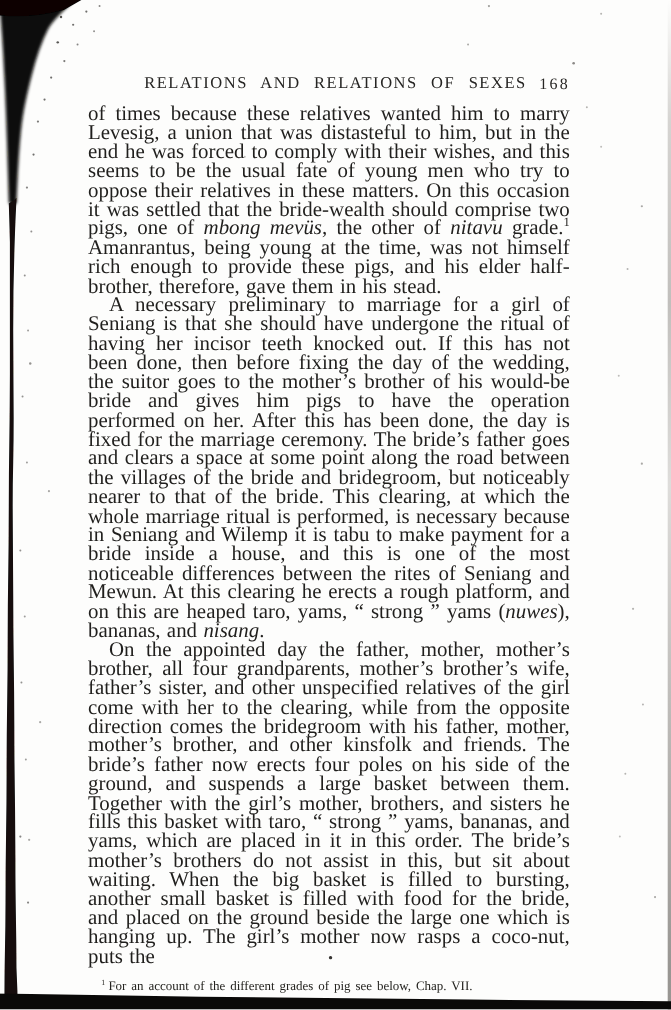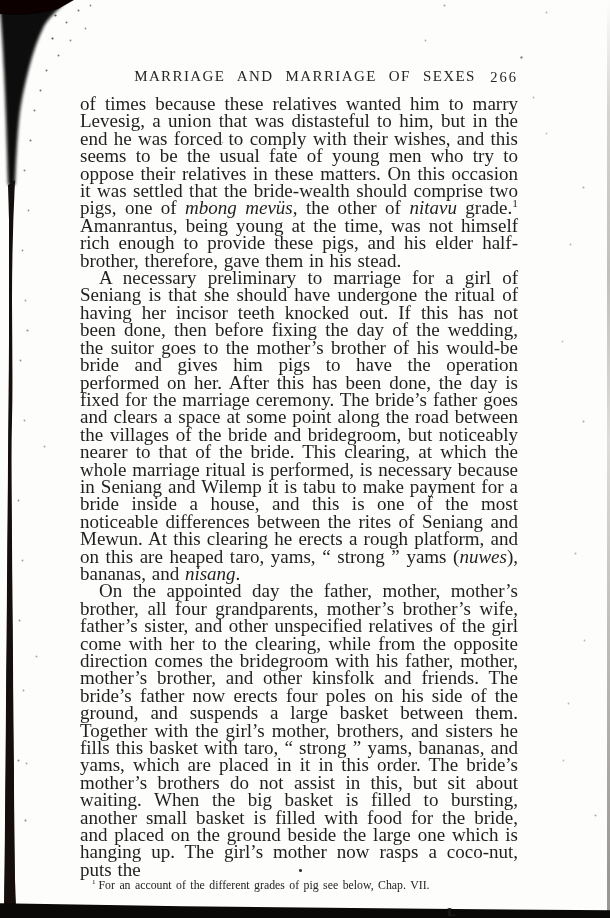--- a/index.html
+++ b/index.html
@@ -62,21 +62,21 @@
   .rh-title { display:inline-block; transform:translateX(6px); }
   .rh-folio { position:absolute; right:0; top:1px; letter-spacing:2px; font-size:14.5px; }
   .body-text p {
     margin:0; text-align:justify;
     font-size:19px; line-height:17.4px;
     hyphens:none; word-spacing:1px;
   }
   .body-text p.indent { text-indent:19px; }
   sup { font-size:0.6em; line-height:0; vertical-align:super; }
   .footnote {
-    font-size:11.8px; line-height:14px;
+    margin-top:11px; font-size:11.8px; line-height:14px;
     text-indent:12px; color:#24231f; word-spacing:1.5px;
   }
   .footnote sup { margin-right:3px; }
   .signature-row { margin-top:10px; text-align:right; padding-right:62px; }
   .signature { font-size:12.5px; font-weight:bold; letter-spacing:.5px; }
 </style>
 </head>
 <body>
 
 <div class="scan-page">
@@ -96,22 +96,22 @@
   </svg>
 
   <div class="specks-binding"></div>
   <div class="specks-page"></div>
   <div class="right-edge"></div>
   <div class="bottom-edge"></div>
 
   <div class="content">
 
     <div class="running-header">
-      <span class="rh-title">MARRIAGE AND MARRIAGE OF SEXES</span>
-      <span class="rh-folio">266</span>
+      <span class="rh-title">RELATIONS AND RELATIONS OF SEXES</span>
+      <span class="rh-folio">168</span>
     </div>
 
     <div class="body-text">
       <p class="para"><span>of times because these relatives wanted him to marry Levesig, a union that was distasteful to him, but in the end he was forced to comply with their wishes, and this seems to be the usual fate of young men who try to oppose their relatives in these matters. On this occasion it was settled that the bride-wealth should comprise two pigs, one of </span><i>mbong mevüs</i><span>, the other of </span><i>nitavu</i><span> grade.</span><sup>1</sup><span> Amanrantus, being young at the time, was not himself rich enough to provide these pigs, and his elder half-brother, therefore, gave them in his stead.</span></p>
       <p class="para indent"><span>A necessary preliminary to marriage for a girl of Seniang is that she should have undergone the ritual of having her incisor teeth knocked out. If this has not been done, then before fixing the day of the wedding, the suitor goes to the mother’s brother of his would-be bride and gives him pigs to have the operation performed on her. After this has been done, the day is fixed for the marriage ceremony. The bride’s father goes and clears a space at some point along the road between the villages of the bride and bridegroom, but noticeably nearer to that of the bride. This clearing, at which the whole marriage ritual is performed, is necessary because in Seniang and Wilemp it is tabu to make payment for a bride inside a house, and this is one of the most noticeable differences between the rites of Seniang and Mewun. At this clearing he erects a rough platform, and on this are heaped taro, yams, “ strong ” yams (</span><i>nuwes</i><span>), bananas, and </span><i>nisang</i><span>.</span></p>
       <p class="para indent"><span>On the appointed day the father, mother, mother’s brother, all four grandparents, mother’s brother’s wife, father’s sister, and other unspecified relatives of the girl come with her to the clearing, while from the opposite direction comes the bridegroom with his father, mother, mother’s brother, and other kinsfolk and friends. The bride’s father now erects four poles on his side of the ground, and suspends a large basket between them. Together with the girl’s mother, brothers, and sisters he fills this basket with taro, “ strong ” yams, bananas, and yams, which are placed in it in this order. The bride’s mother’s brothers do not assist in this, but sit about waiting. When the big basket is filled to bursting, another small basket is filled with food for the bride, and placed on the ground beside the large one which is hanging up. The girl’s mother now rasps a coco-nut, puts the</span></p>
     </div>
 
     <div class="footnote">
       <sup>1</sup><span>For an account of the different grades of pig see below, Chap. VII.</span>

